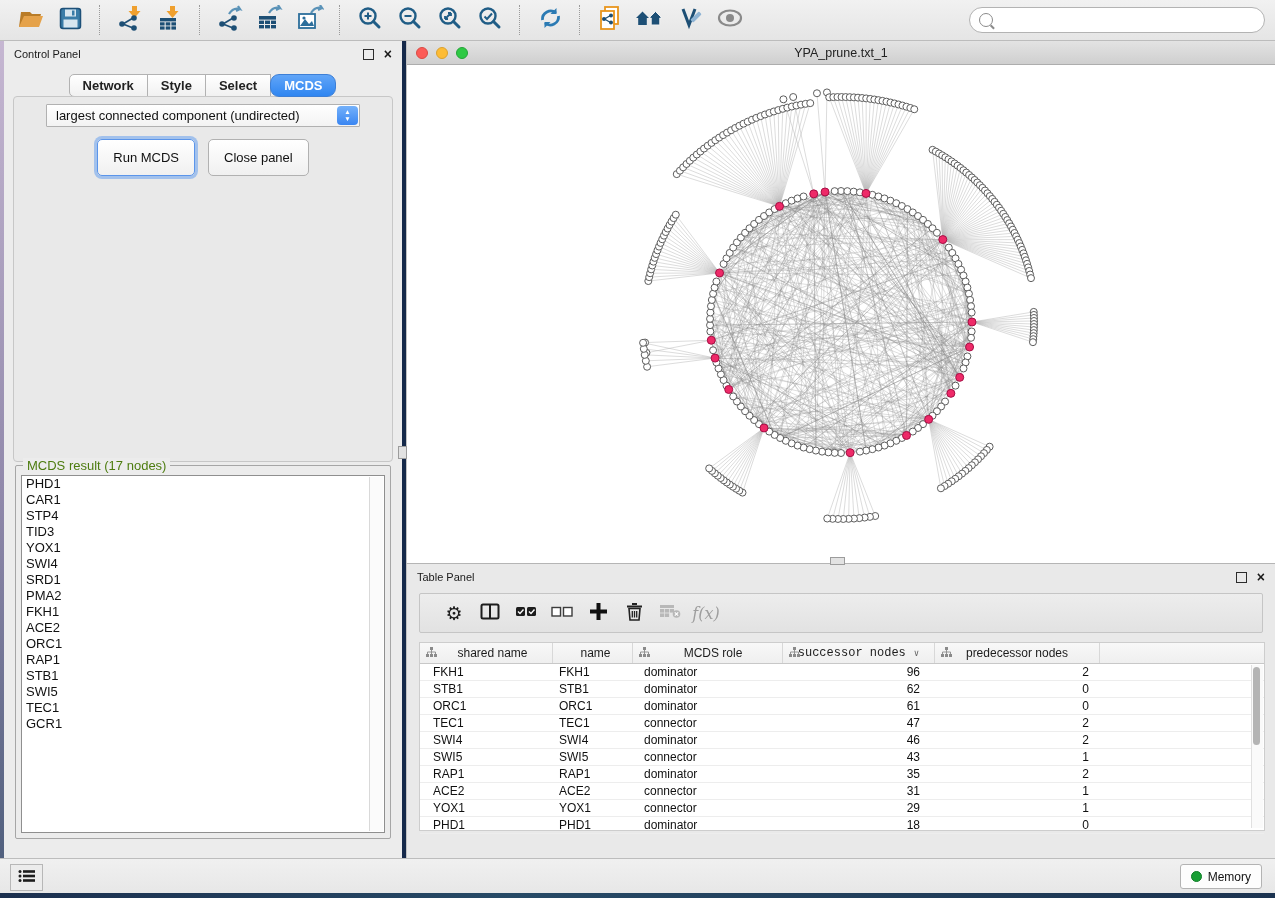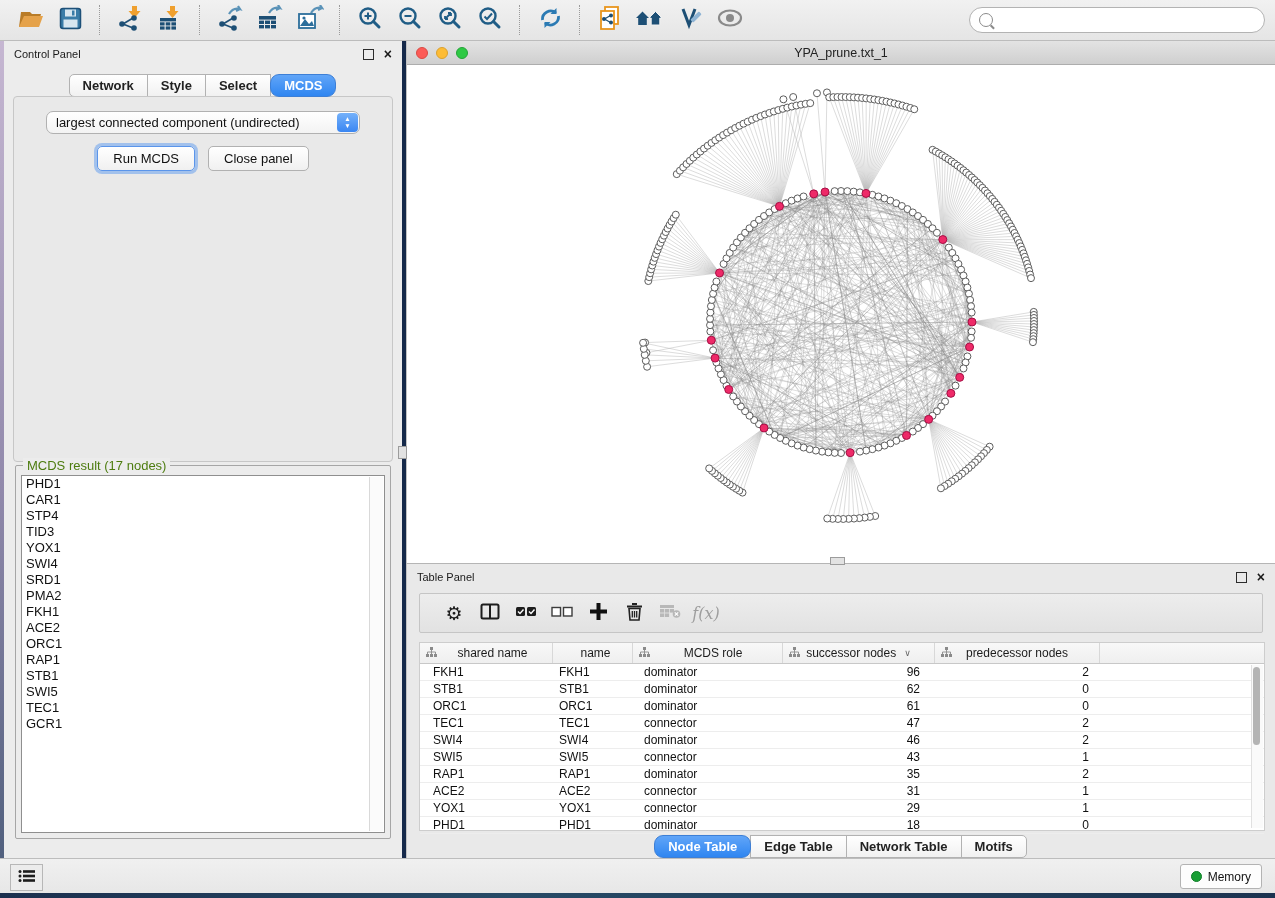--- a/index.html
+++ b/index.html
@@ -36,28 +36,28 @@
   .tab{padding:3px 13px;font-size:13px;color:#222;background:linear-gradient(#ffffff,#f1f1f1);
     border:1px solid #b2b2b2;margin-left:-1px;position:relative;}
   .tab:first-child{border-top-left-radius:5px;border-bottom-left-radius:5px;}
   .tab:last-child{border-top-right-radius:5px;border-bottom-right-radius:5px;}
   .tab.active{background:linear-gradient(#61a5f8,#2f86f1);color:#fff;border-color:#3d7fd6;
     border-radius:9px;z-index:2;}
   .cp-tabs{position:absolute;left:0;top:33px;width:100%;}
   .tab-box{position:absolute;left:9px;top:55px;width:380px;height:366px;background:#e9e9e9;
     border:1px solid #c7c7c7;border-radius:4px;box-sizing:border-box;}
   .opt-label{margin-top:22px;text-align:center;font-size:13.5px;color:#111;}
-  .dropdown{position:relative;margin:14px auto 0;width:314px;height:23px;background:linear-gradient(#ffffff,#f3f3f3);
-    border:1px solid #b1b1b1;border-radius:7px;box-sizing:border-box;}
+  .dropdown{position:relative;margin:7px auto 0;width:314px;height:23px;background:linear-gradient(#ffffff,#f3f3f3);
+    border:1px solid #b1b1b1;border-radius:1px;box-sizing:border-box;}
   .dropdown .val{font-size:13px;color:#111;line-height:21px;padding-left:9px;white-space:nowrap;}
   .stepper{position:absolute;right:1px;top:1px;width:21px;height:19px;border-radius:4px;
     background:linear-gradient(#74b1fa,#3a86f2);display:flex;flex-direction:column;align-items:center;justify-content:center;}
   .stepper span{color:#fff;font-size:6.5px;line-height:6.5px;}
   .btn-row{display:flex;justify-content:center;gap:13px;margin-top:12px;}
-  .btn{height:23px;padding:0 15px;font-size:13px;color:#111;background:linear-gradient(#ffffff,#f0f0f0);
+  .btn{height:23px;padding:6px 15px;font-size:13px;color:#111;background:linear-gradient(#ffffff,#f0f0f0);
     border:1px solid #b1b1b1;border-radius:5px;display:flex;align-items:center;}
   .btn.focused{box-shadow:0 0 0 3px rgba(92,153,240,.5);border-color:#5b95ea;}
   .result-group{position:absolute;left:11px;top:424px;width:376px;height:374px;border:1px solid #a6a6a6;
     border-radius:2px;box-sizing:border-box;}
   .result-legend{position:absolute;top:-8px;left:7px;background:#ececec;padding:0 4px;font-size:13px;color:#4d7c0f;}
   .result-list{position:absolute;left:5px;top:9px;right:5px;bottom:5px;background:#fff;border:1px solid #8f8f8f;
     overflow:hidden;}
   .result-list .item{font-size:13px;color:#111;line-height:16px;padding-left:4px;}
   .list-scroll{position:absolute;top:1px;bottom:1px;right:1px;width:13px;background:#fbfbfb;border-left:1px solid #d9d9d9;}
 
@@ -1415,21 +1415,21 @@
                 <g fill="#8a8a8a">
                   <rect x="4" y="0" width="3" height="3"></rect>
                   <rect x="0" y="7" width="3" height="3"></rect>
                   <rect x="4" y="7" width="3" height="3"></rect>
                   <rect x="8" y="7" width="3" height="3"></rect>
                 </g>
                 <path d="M5.5 3 v2 M1.5 7 v-2 h8 v2 M5.5 5 v2" stroke="#8a8a8a" stroke-width="0.9" fill="none"></path>
               </svg></span>
             <span>MCDS role</span>
           </div>
-        <div class="th c3" style="justify-content:center;text-align:center;padding:0;">
+        <div class="th c3" style="justify-content:center;text-align:center;padding:0;font-family:Liberation Mono, monospace;">
             <span class="tree-ic"><svg width="11" height="11" viewBox="0 0 11 11">
                 <g fill="#8a8a8a">
                   <rect x="4" y="0" width="3" height="3"></rect>
                   <rect x="0" y="7" width="3" height="3"></rect>
                   <rect x="4" y="7" width="3" height="3"></rect>
                   <rect x="8" y="7" width="3" height="3"></rect>
                 </g>
                 <path d="M5.5 3 v2 M1.5 7 v-2 h8 v2 M5.5 5 v2" stroke="#8a8a8a" stroke-width="0.9" fill="none"></path>
               </svg></span>
             <span>successor nodes</span>
@@ -1529,26 +1529,20 @@
             <div class="td c3">18</div>
             <div class="td c4">0</div>
             <div class="td cF"></div>
           </div>
         </div>
       <div class="tbl-scroll">
           <div class="tbl-thumb"></div>
         </div>
     </div>
 
-    <div class="tabset tp-tabs">
-      <span class="tab active">Node Table</span>
-      <span class="tab">Edge Table</span>
-      <span class="tab">Network Table</span>
-      <span class="tab">Motifs</span>
-    </div>
   </div>
 
   <div class="status-bar">
     <div class="log-btn">
       <span><svg width="18" height="14" viewBox="0 0 18 14">
             <g fill="#1d1d1d">
               <circle cx="2" cy="2.5" r="1.5"></circle>
               <rect x="5" y="1.2" width="12" height="2.6"></rect>
               <circle cx="2" cy="7" r="1.5"></circle>
               <rect x="5" y="5.7" width="12" height="2.6"></rect>

